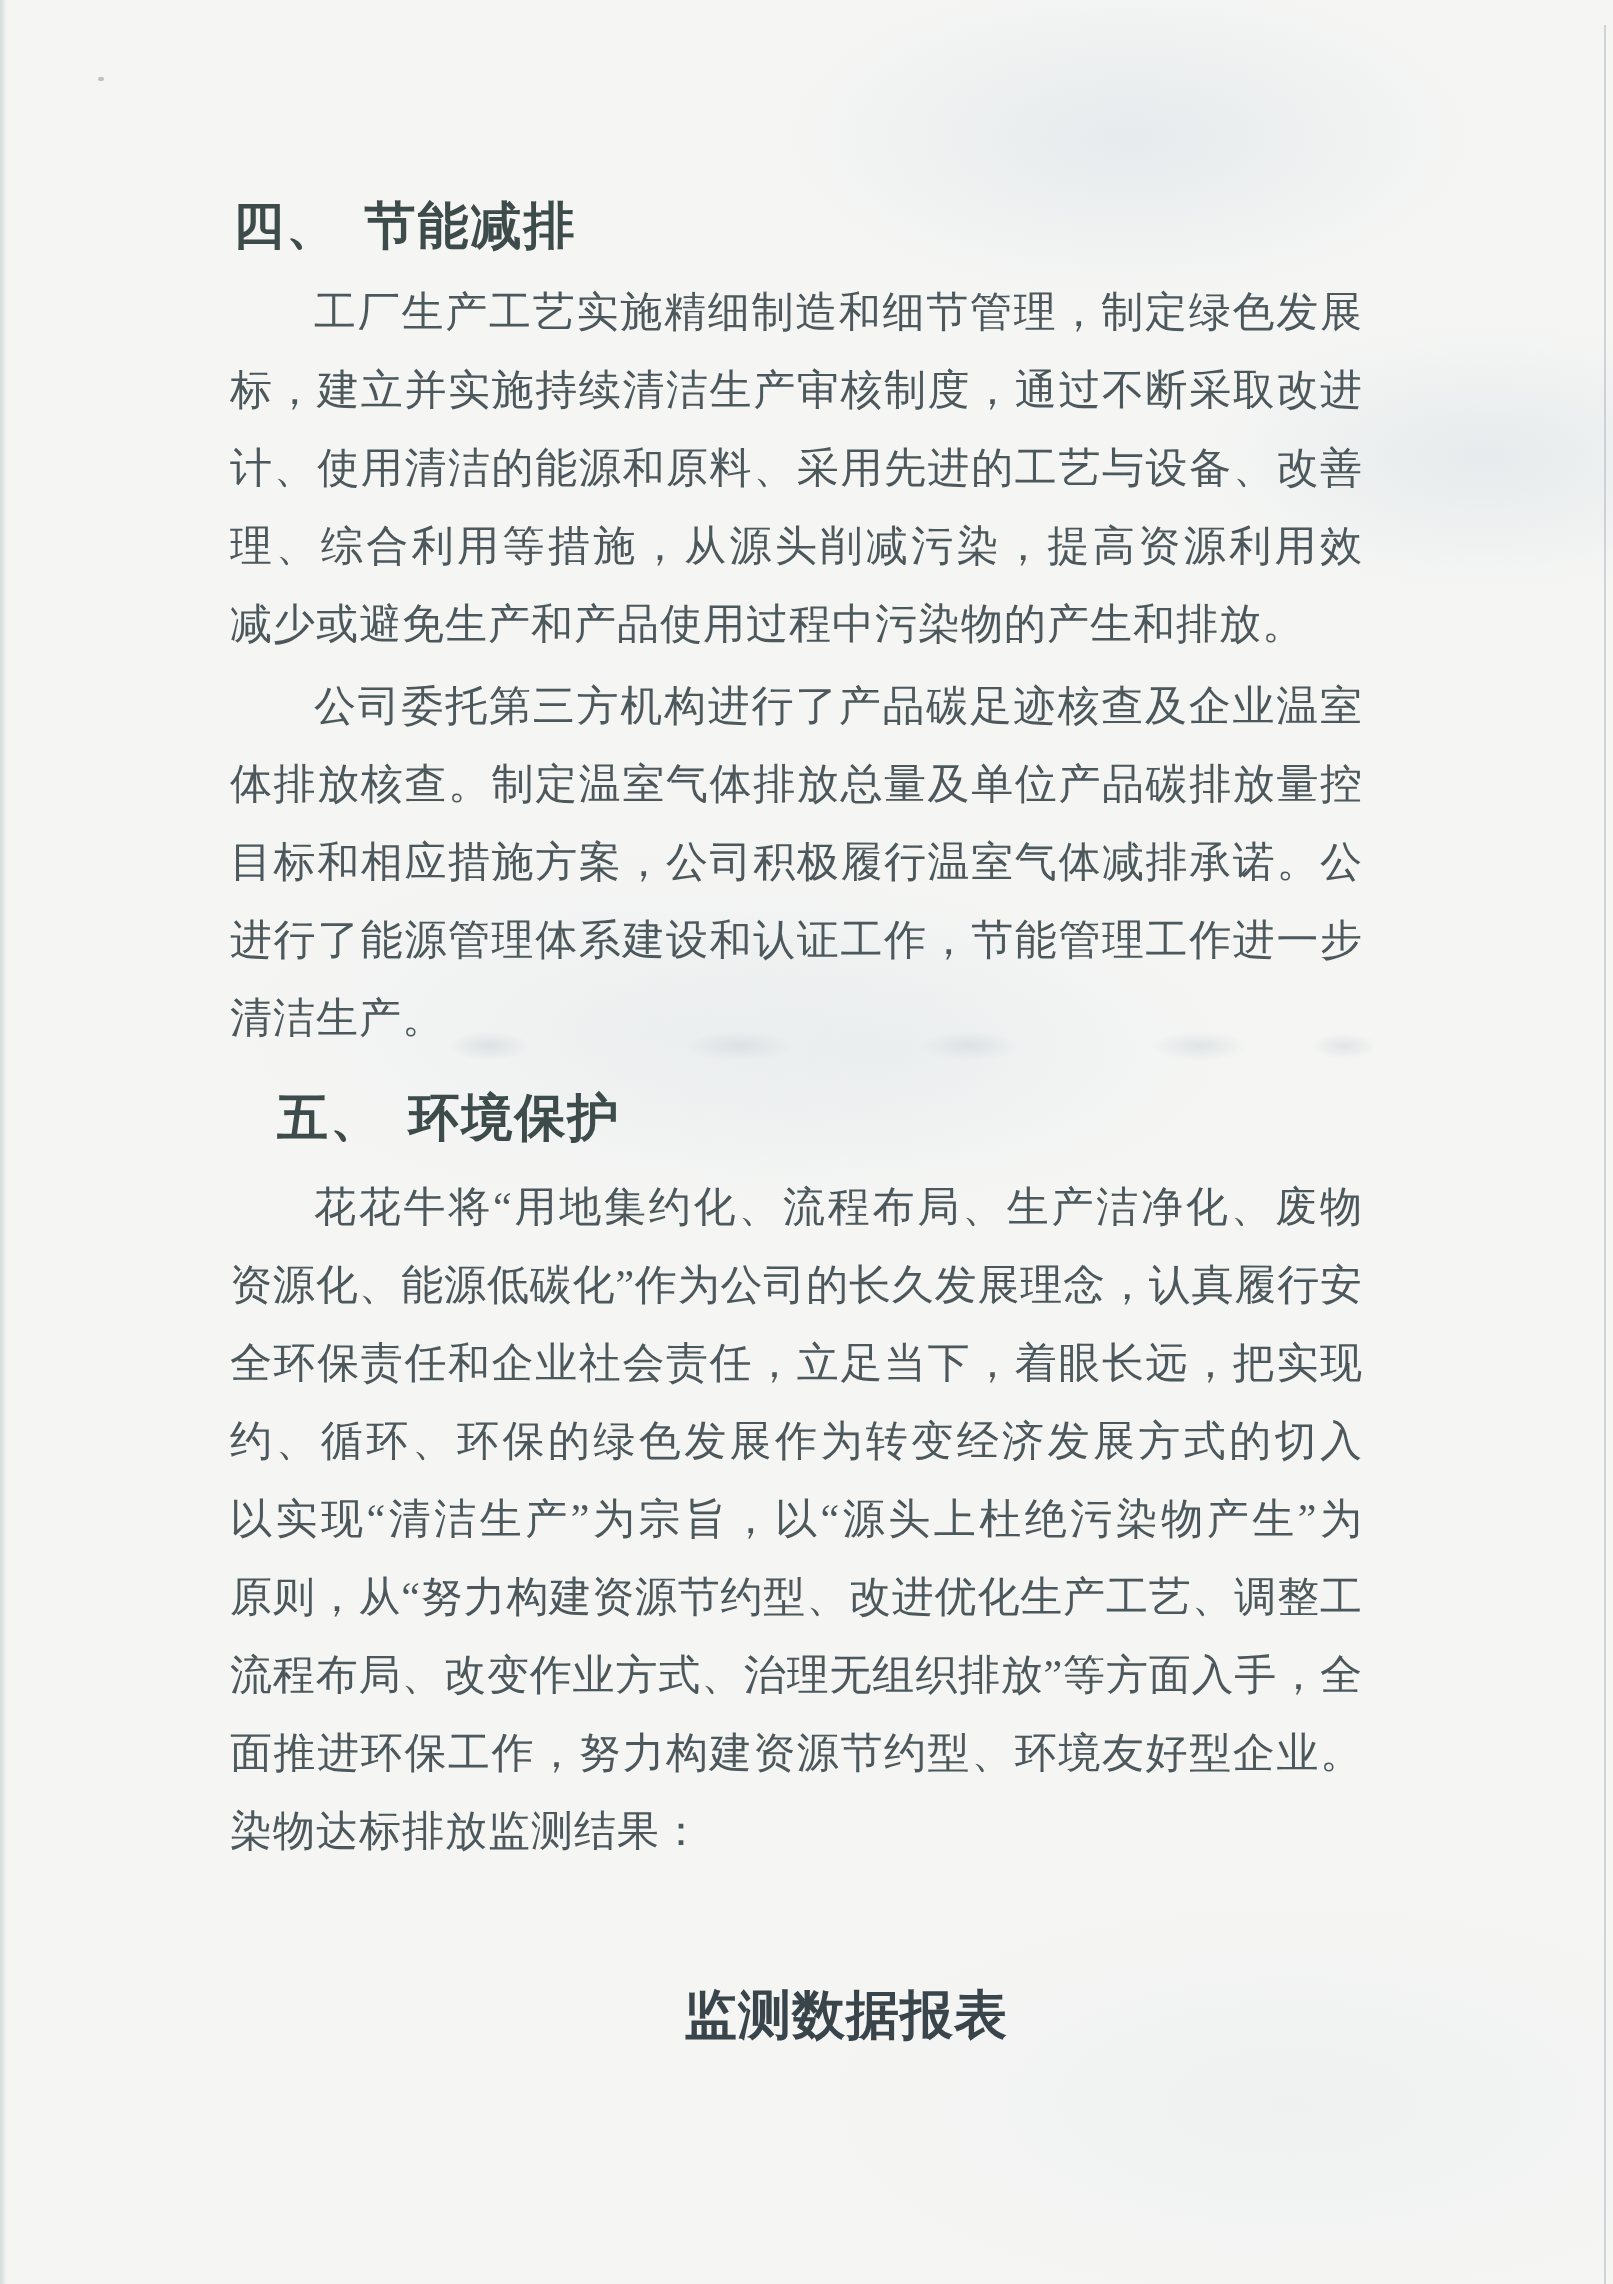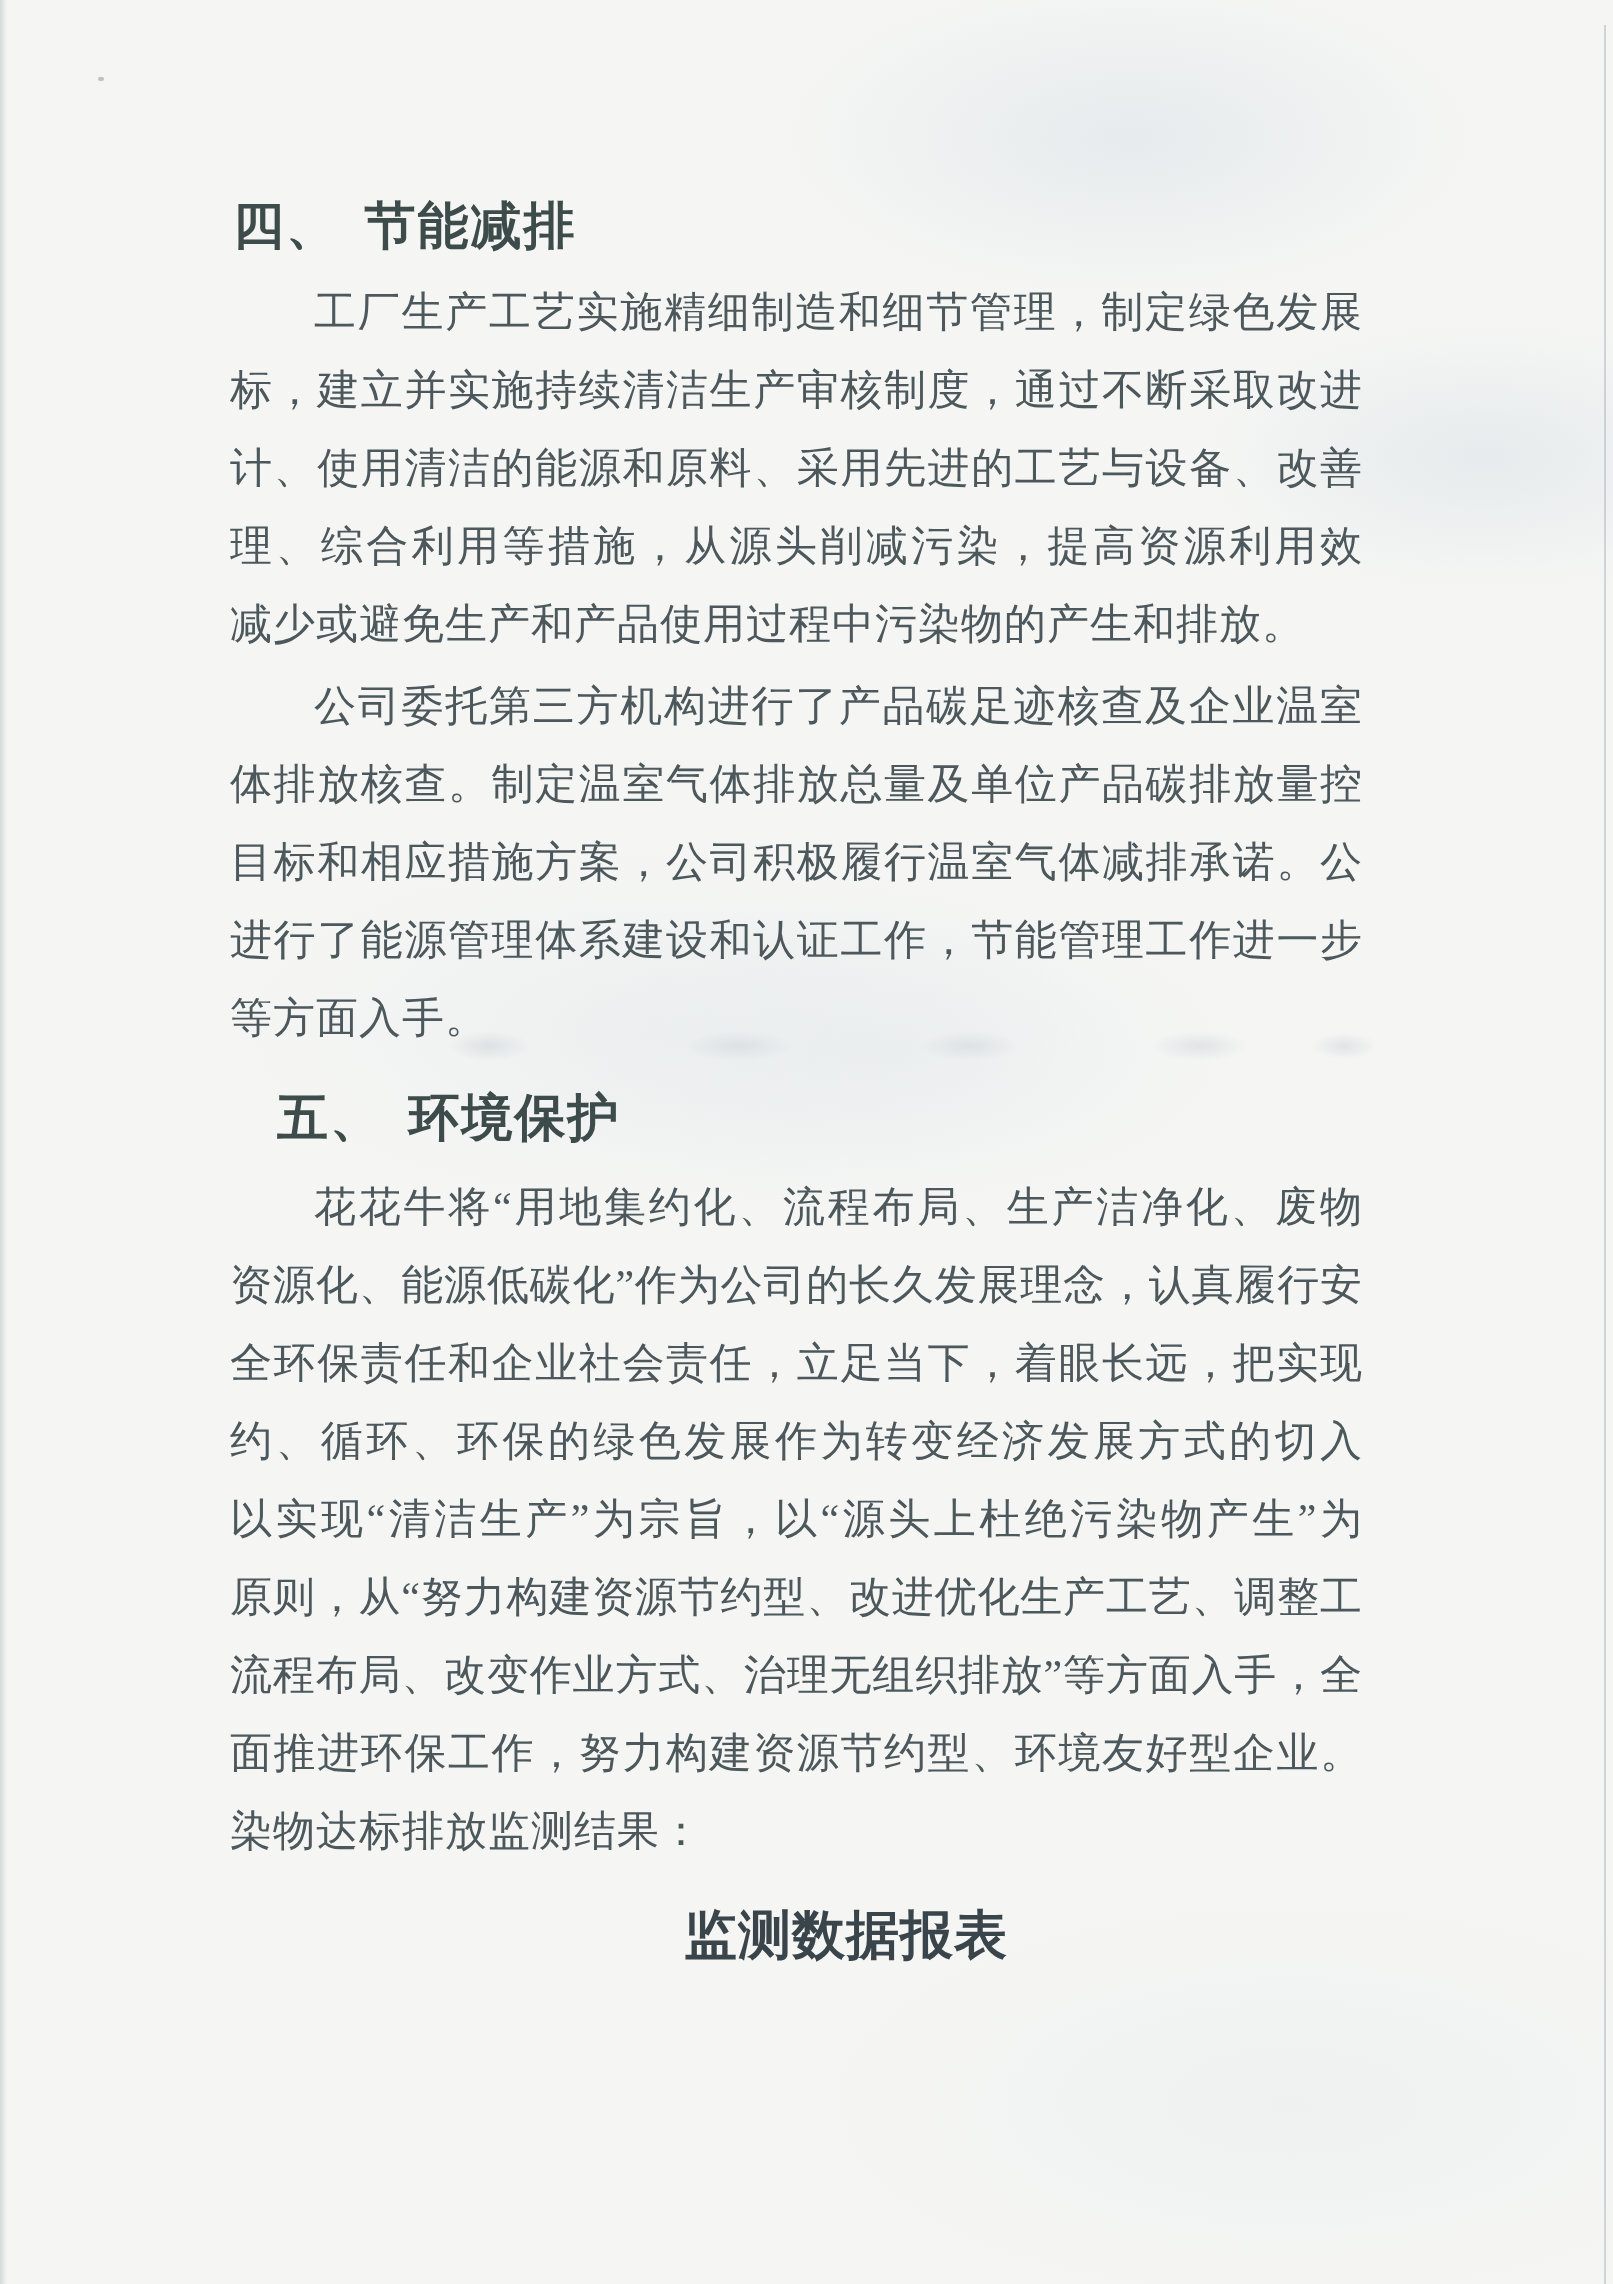--- a/index.html
+++ b/index.html
@@ -61,21 +61,21 @@
 
   .line{
     height:78px;line-height:78px;
     text-align:justify;text-align-last:justify;
     overflow:hidden;
   }
   .line.indent{padding-left:84px;}
   .line.short{text-align:right;text-align-last:left;letter-spacing:1px;}
 
   .footer-title{
-    position:absolute;left:684px;top:1900px;margin:0;
+    position:absolute;left:684px;top:1980px;margin:0;
     font-family:"Liberation Sans","DejaVu Sans",sans-serif;
     font-size:53px;line-height:69px;font-weight:bold;
     color:#39444b;letter-spacing:1px;white-space:nowrap;
   }
 </style>
 </head>
 <body>
 
 <div class="page">
 
@@ -94,21 +94,21 @@
     <div class="line">计、使用清洁的能源和原料、采用先进的工艺与设备、改善管</div>
     <div class="line">理、综合利用等措施，从源头削减污染，提高资源利用效率，</div>
     <div class="line short">减少或避免生产和产品使用过程中污染物的产生和排放。</div>
   </div>
 
   <div class="para para-2">
     <div class="line indent">公司委托第三方机构进行了产品碳足迹核查及企业温室气</div>
     <div class="line">体排放核查。制定温室气体排放总量及单位产品碳排放量控制</div>
     <div class="line">目标和相应措施方案，公司积极履行温室气体减排承诺。公司</div>
     <div class="line">进行了能源管理体系建设和认证工作，节能管理工作进一步得</div>
-    <div class="line short">等方面入手。</div>
+    <div class="line short">清洁生产。</div>
   </div>
 
   <h2 class="heading heading-5">
     <span class="prefix">五、</span><span>环境保护</span>
   </h2>
 
   <div class="para para-3">
     <div class="line indent">花花牛将“用地集约化、流程布局、生产洁净化、废物</div>
     <div class="line">资源化、能源低碳化”作为公司的长久发展理念，认真履行安</div>
     <div class="line">全环保责任和企业社会责任，立足当下，着眼长远，把实现集</div>

